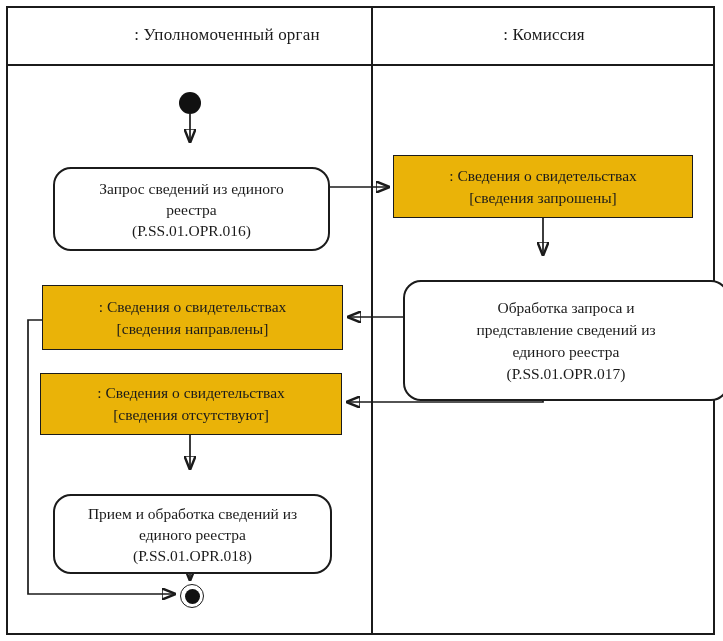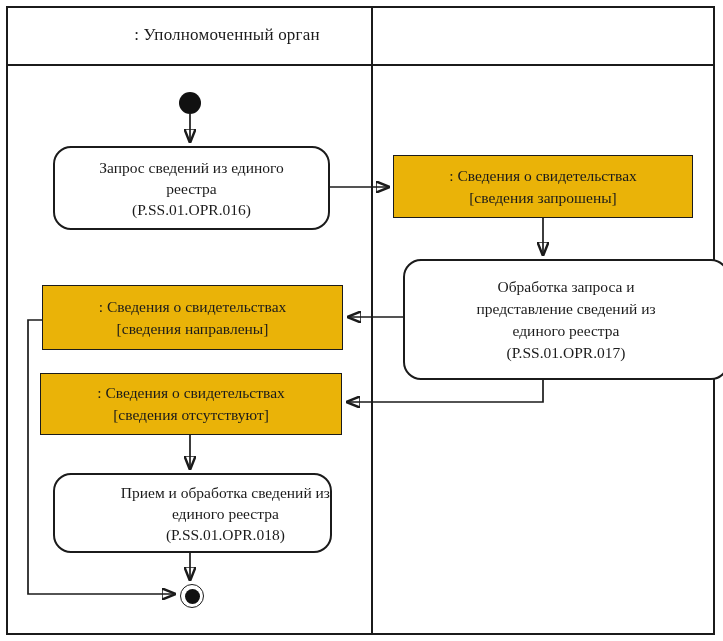--- a/index.html
+++ b/index.html
@@ -43,34 +43,35 @@
     white-space: pre-line;
     text-align: center;
     font-size: 15.5px;
   }
   .activity {
     border: 2px solid #1b1b1b;
     border-radius: 18px;
     background: #ffffff;
     display: flex; align-items: center; justify-content: center;
     line-height: 21px;
+    margin-top: 21px;
   }
   .object-box {
     border: 1.6px solid #1b1b1b;
     background: #eab308;
     display: flex; align-items: center; justify-content: center;
     line-height: 22px;
   }
 
   .act-016 { left: 53px;  top: 146px; width: 277px; height: 84px; }
   .obj-requested { left: 393px; top: 155px; width: 300px; height: 63px; }
   .act-017 { left: 403px; top: 259px; width: 326px; height: 121px; line-height: 22px; }
   .obj-sent { left: 42px; top: 285px; width: 301px; height: 65px; }
   .obj-absent { left: 40px; top: 373px; width: 302px; height: 62px; }
-  .act-018 { left: 53px;  top: 473px; width: 279px; height: 80px; justify-content: flex-end; }
+  .act-018 { left: 53px;  top: 473px; width: 279px; height: 80px; }
 
   .initial-node {
     left: 179px; top: 92px; width: 22px; height: 22px;
     background: #111111; border-radius: 50%;
   }
   .final-node {
     left: 180px; top: 584px; width: 24px; height: 24px;
     border: 1.6px solid #1b1b1b; border-radius: 50%;
     display: flex; align-items: center; justify-content: center;
     background: #ffffff;
@@ -91,20 +92,21 @@
 </head>
 <body>
 
 <div class="stage">
 
   <div class="abs frame"></div>
   <div class="abs header-underline"></div>
   <div class="abs lane-divider"></div>
 
   <div class="abs lane-label left">: Уполномоченный орган</div>
+  <div class="abs lane-label right">: Комиссия</div>
 
   <svg class="connectors" viewBox="0 0 723 641" xmlns="http://www.w3.org/2000/svg">
     <defs>
       <marker id="arrow" viewBox="0 0 10 8" refX="9.3" refY="4" markerWidth="8.5" markerHeight="6.8" orient="auto">
         <path d="M0,0 L10,4 L0,8 Z" fill="#1b1b1b" stroke="none"></path>
       </marker>
     </defs>
     <path d="M190,114 L190,142" marker-end="url(#arrow)"></path>
     <path d="M330,187 L389,187" marker-end="url(#arrow)"></path>
     <path d="M543,218 L543,255" marker-end="url(#arrow)"></path>

